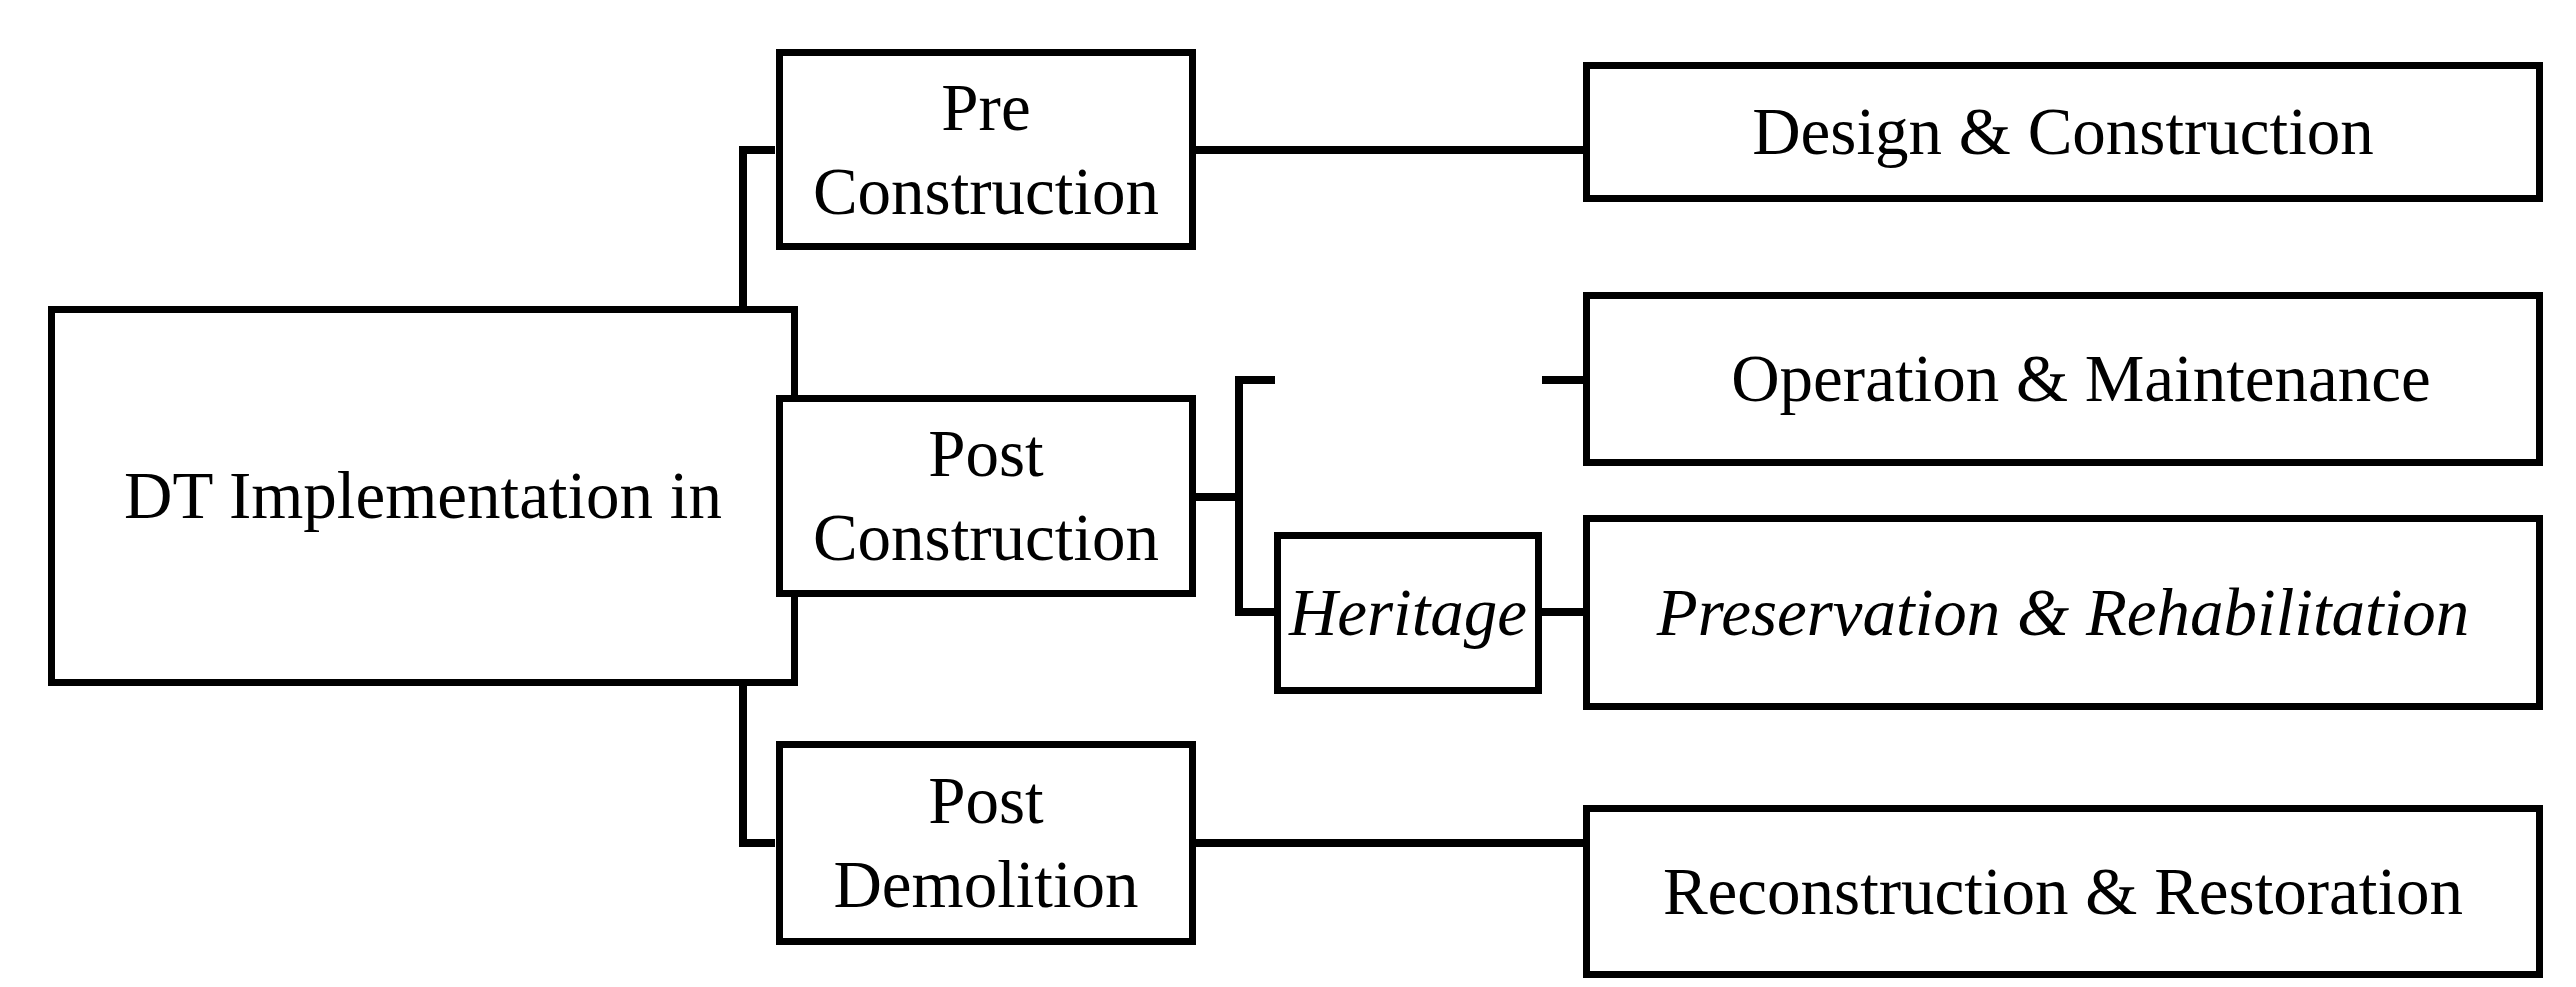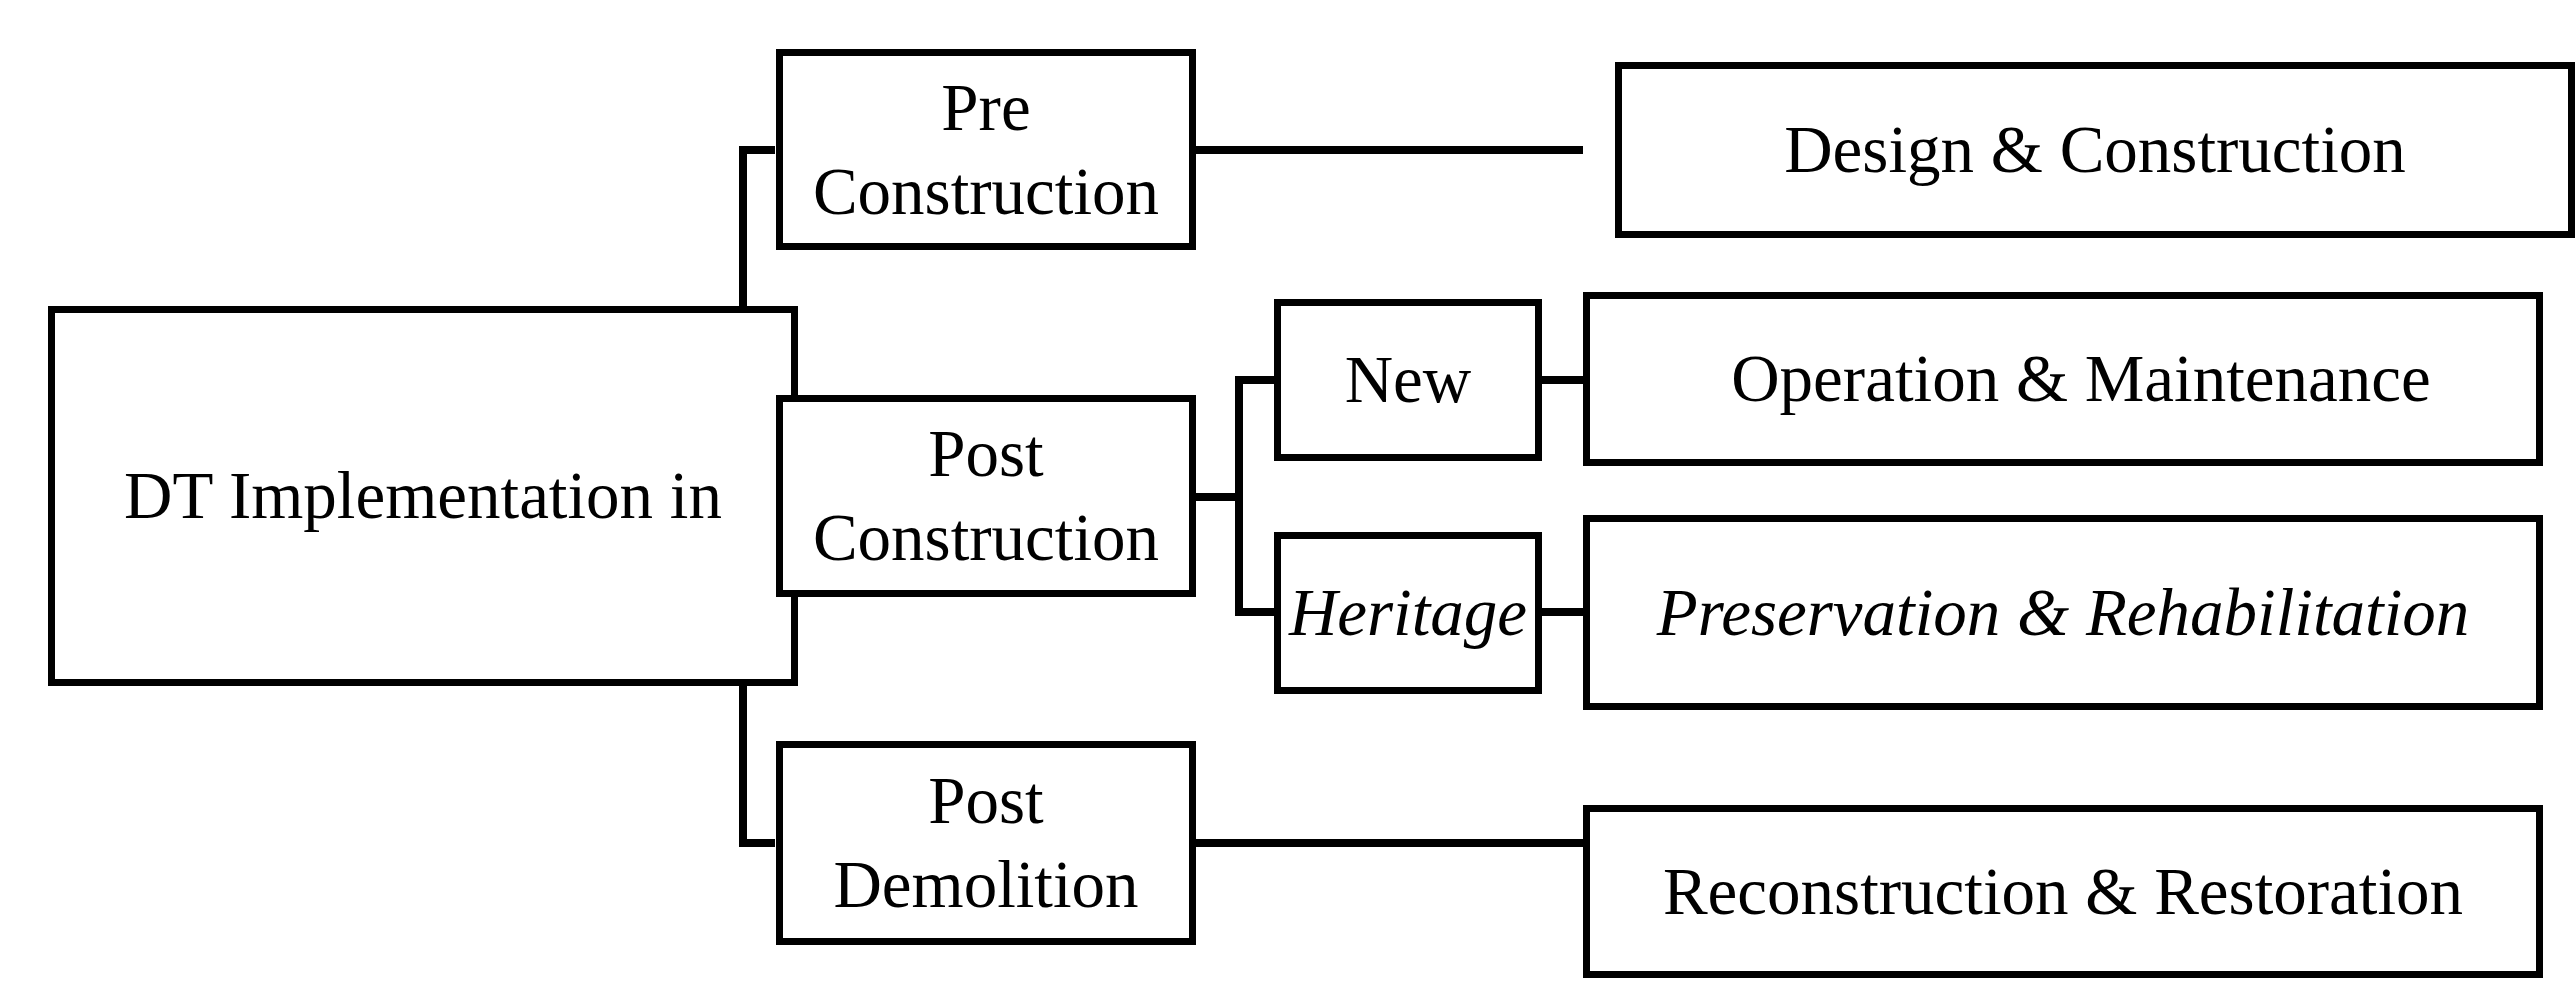--- a/index.html
+++ b/index.html
@@ -36,21 +36,21 @@
     white-space:nowrap;
   }
   .node span{display:block;}
   .connector{
     position:absolute;
     background:var(--line-color);
   }
   
   .n-root{left:48px;  top:306px; width:750px;  height:380px;font-family:Liberation Serif, serif;}
   .n-pre {left:776px;top:49px;  width:420px;  height:201px;}
-  .n-dc  {left:1583px;top:62px;  width:960px; height:176px;margin-left:32px;}
+  .n-dc  {left:1583px;top:62px;  width:960px; height:140px;}
   .n-pc  {left:776px;top:395px; width:420px;  height:202px;}
   .n-new {left:1274px;top:299px; width:268px;  height:162px;}
   .n-om  {left:1583px;top:292px; width:960px; height:174px;padding-left:36px;}
   .n-her {left:1274px;top:532px; width:268px;  height:162px;font-style:italic;}
   .n-pr  {left:1583px;top:515px; width:960px; height:195px;font-style:italic;}
   .n-pd  {left:776px;top:741px; width:420px;  height:204px;}
   .n-rr  {left:1583px;top:757px; width:960px; height:173px;margin-top:48px;}
   
   .c-root-trunk1 {left:709px; top:493px; width:67px;  height:7.6px;}
   .c-trunk1      {left:739px; top:147px; width:7.6px;  height:700px;}
@@ -94,23 +94,20 @@
 
   <div class="node n-dc">
     <span>Design &amp; Construction</span>
   </div>
 
   <div class="node n-pc">
     <span>Post</span>
     <span>Construction</span>
   </div>
 
-  <div class="node n-new">
-    <span>New</span>
-  </div>
 
   <div class="node n-om">
     <span>Operation &amp; Maintenance</span>
   </div>
 
   <div class="node n-her">
     <span>Heritage</span>
   </div>
 
   <div class="node n-pr">

